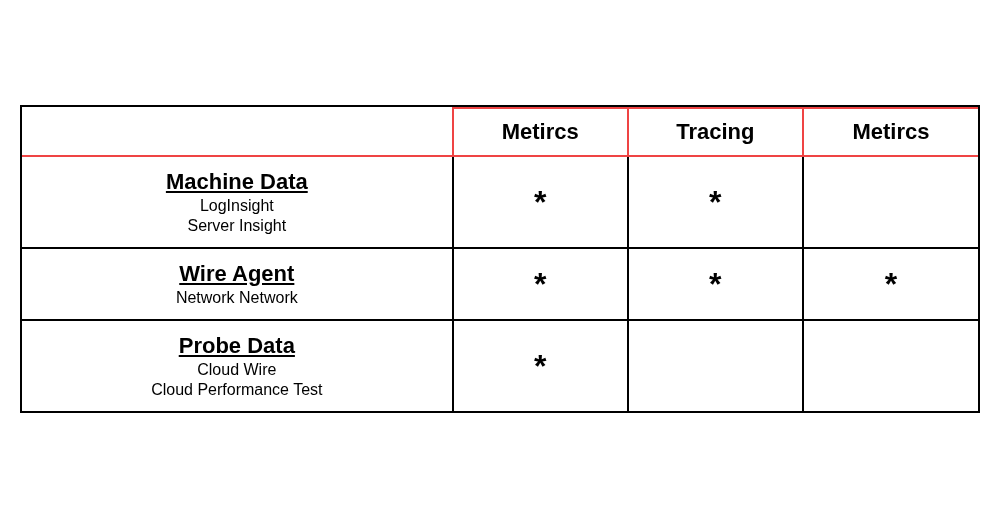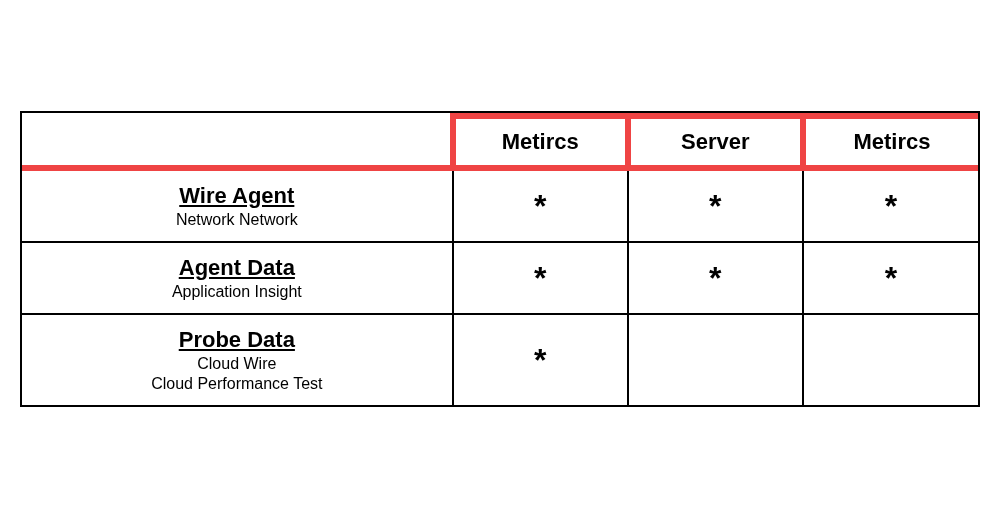--- a/index.html
+++ b/index.html
@@ -22,21 +22,21 @@
       width: 960px;
       border: 2px solid #000;
     }
 
     table {
       width: 100%;
       border-collapse: collapse;
     }
 
     thead tr th {
-      border: 6px solid #ef4444;
+      border: 2px solid #ef4444;
       padding: 10px 20px;
       text-align: center;
       font-size: 22px;
       font-weight: bold;
     }
 
     thead tr th:first-child {
       border-left: none;
       border-top: none;
     }
@@ -99,58 +99,59 @@
   </style>
 </head>
 <body>
 
 <div class="table-wrapper">
   <table>
     <thead>
       <tr>
         <th style="width:45%; border-top:none; border-left:none;"></th>
         <th style="width:18.3%;">Metircs</th>
-        <th style="width:18.3%;">Server</th>
+        <th style="width:18.3%;">Tracing</th>
         <th style="width:18.3%;">Metircs</th>
       </tr>
     </thead>
     <tbody>
 
+      <tr>
+        <td>
+          <span class="row-label-main">Machine Data</span>
+          <span class="row-label-sub">LogInsight</span>
+          <span class="row-label-sub">Server Insight</span>
+        </td>
+        <td>
+          <span class="asterisk">*</span>
+        </td>
+        <td>
+          <span class="asterisk">*</span>
+        </td>
+        <td>
+          <span class="asterisk"></span>
+        </td>
+      </tr>
 
       <tr>
         <td>
           <span class="row-label-main">Wire Agent</span>
           <span class="row-label-sub">Network Network</span>
         </td>
         <td>
           <span class="asterisk">*</span>
         </td>
         <td>
           <span class="asterisk">*</span>
         </td>
         <td>
           <span class="asterisk">*</span>
         </td>
       </tr>
 
-      <tr>
-        <td>
-          <span class="row-label-main">Agent Data</span>
-          <span class="row-label-sub">Application Insight</span>
-        </td>
-        <td>
-          <span class="asterisk">*</span>
-        </td>
-        <td>
-          <span class="asterisk">*</span>
-        </td>
-        <td>
-          <span class="asterisk">*</span>
-        </td>
-      </tr>
 
       <tr>
         <td style="border-bottom:none;border-radius:7px;">
           <span class="row-label-main">Probe Data</span>
           <span class="row-label-sub">Cloud Wire</span>
           <span class="row-label-sub">Cloud Performance Test</span>
         </td>
         <td style="border-bottom:none;">
           <span class="asterisk">*</span>
         </td>

